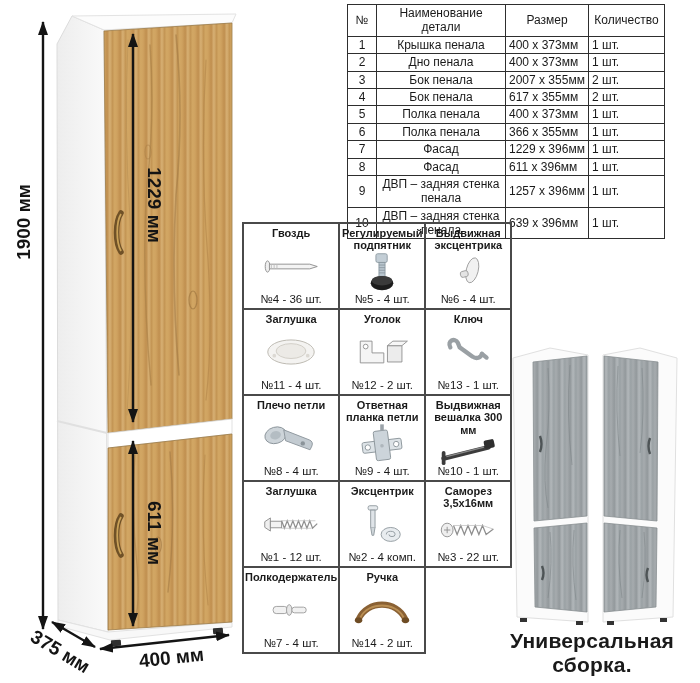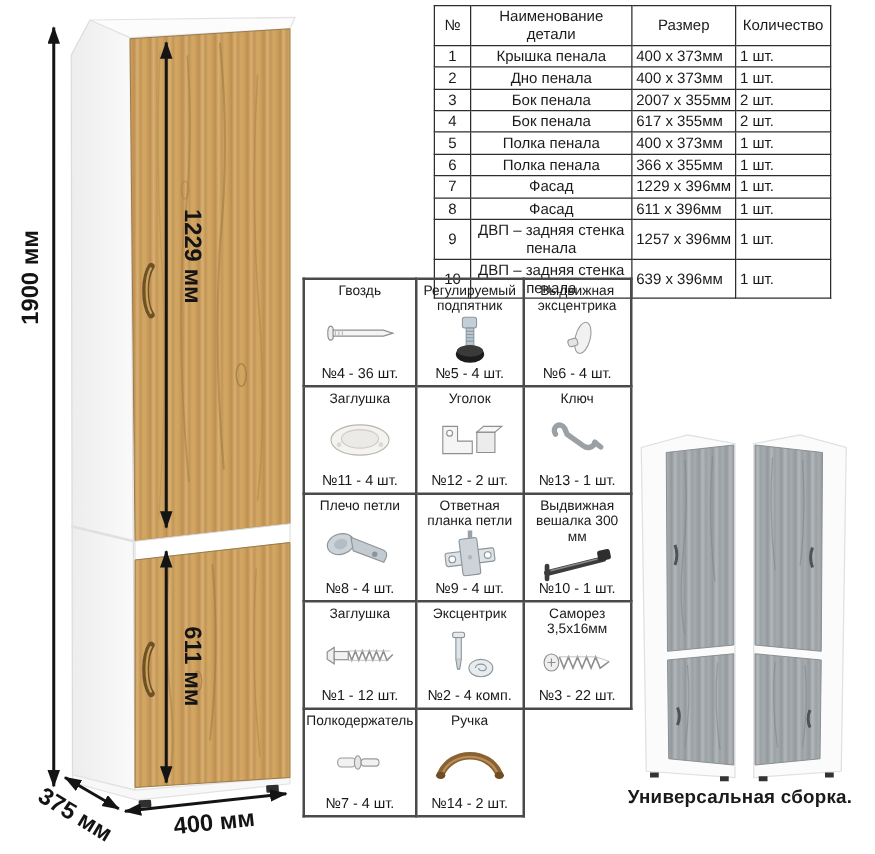--- a/index.html
+++ b/index.html
@@ -18,28 +18,28 @@
   #parts-table td.c3{width:69px;text-align:left}
   #parts-table th.h0{width:22px}#parts-table th.h1{width:122px}
   #parts-table th.h2{width:76px}#parts-table th.h3{width:69px}
 
   
   #hw-table{position:absolute;left:242px;top:222px;border-collapse:collapse;table-layout:fixed}
   #hw-table td.hw-cell{border:2px solid #4a4a4a;width:84px;height:84px;padding:0;vertical-align:top}
   #hw-table td.hw-empty{border:none}
   .hwc{height:84px;display:flex;flex-direction:column;align-items:center;
        justify-content:space-between;text-align:center;overflow:hidden}
-  .hw-t{font-weight:normal;font-size:11px;line-height:1.12;padding:3px 1px 0 1px}
+  .hw-t{font-weight:bold;font-size:11px;line-height:1.12;padding:3px 1px 0 1px}
   .hw-q{font-weight:normal;font-size:11.5px;padding-bottom:3px;white-space:nowrap}
   .hw-i{flex:1;display:flex;align-items:center;justify-content:center;min-height:0}
   .hw-i svg{max-height:40px}
 
   
   #variant-caption{position:absolute;left:484px;top:629px;width:216px;text-align:center;
-                   font-size:15px;font-weight:bold;letter-spacing:.2px}
+                   font-size:21px;font-weight:bold;letter-spacing:.2px}
 
   svg text.dim{font-family:"Liberation Sans",sans-serif;font-weight:bold;font-size:19px;fill:#141414}
 </style>
 </head>
 <body>
 
 <svg class="abs" style="left:0;top:0" width="240" height="683" viewBox="0 0 240 683">
   <defs>
     <linearGradient id="wg" x1="0" y1="0" x2="13" y2="0" gradientUnits="userSpaceOnUse" spreadMethod="repeat">
       <stop offset="0" stop-color="#cfa260"></stop>

